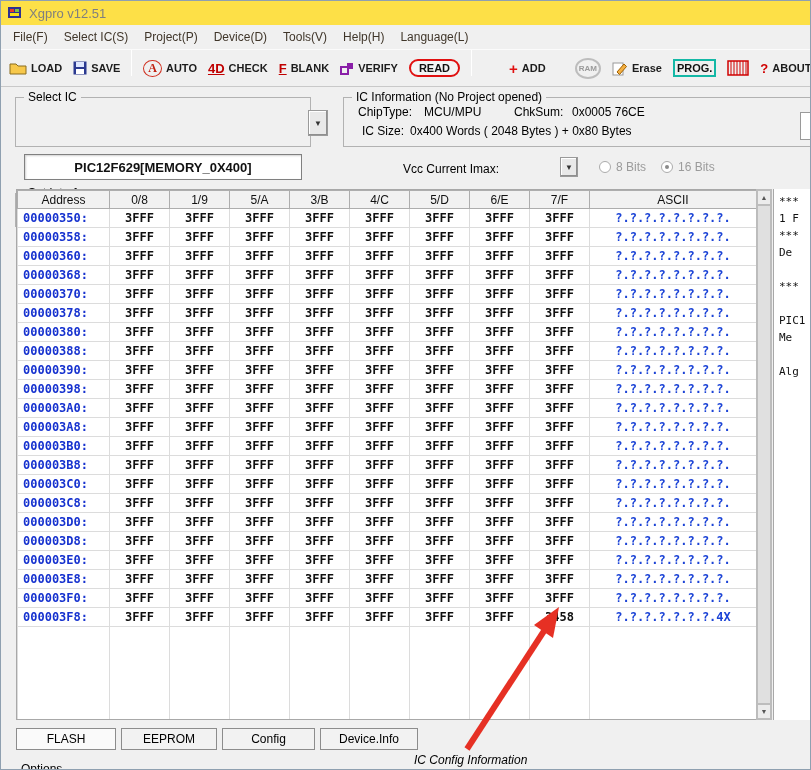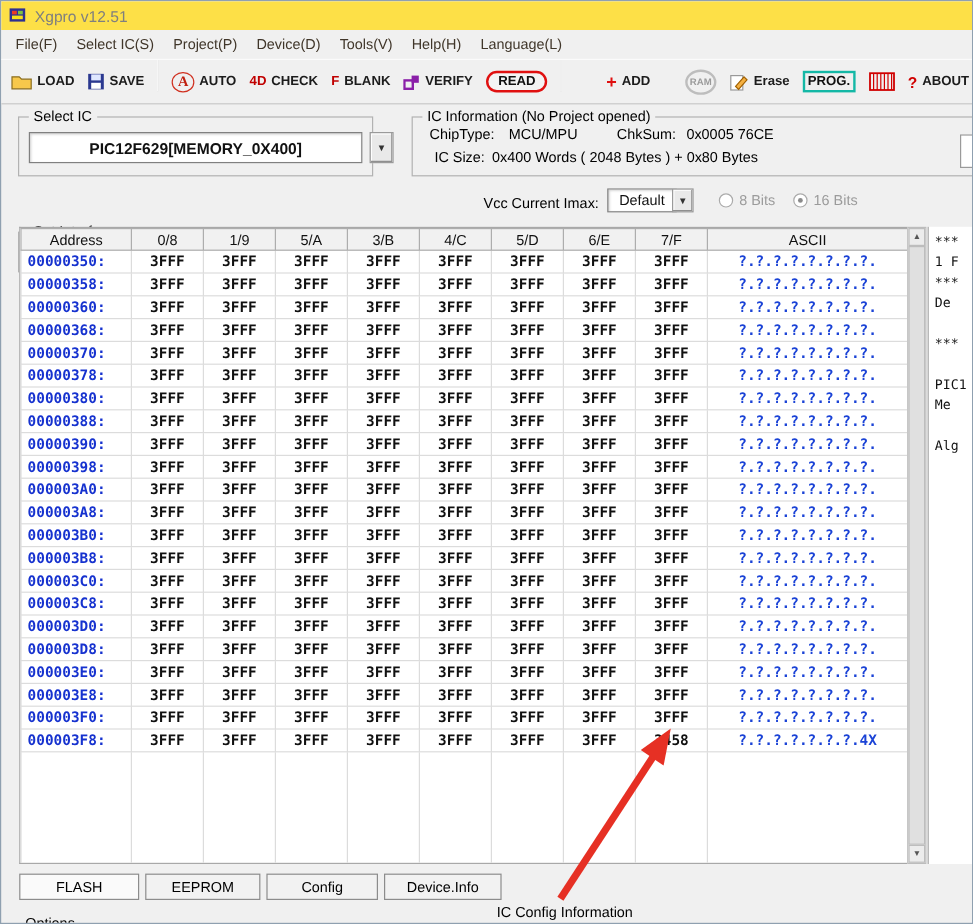--- a/index.html
+++ b/index.html
@@ -26,31 +26,31 @@
   .sep { width:1px; height:26px; background:#c6c6c6; border-right:1px solid #ffffff; }
   .read-frame { border:2px solid #e01010; border-radius:10px; padding:1px 8px; font-weight:bold;
                 font-size:11px; color:#111; background:#f4f4f4; }
   .prog-frame { border:2px solid #14b8a6; padding:1px 2px; font-weight:bold; font-size:11px; color:#111; }
   .ram-badge { color:#9a9a9a; border:2px solid #bdbdbd; border-radius:50%; font-size:8px;
                font-weight:bold; padding:4px 2px; }
   .plus-glyph { color:#e01010; font-weight:bold; font-size:15px; line-height:1; }
   .qmark-glyph { color:#d00000; font-weight:bold; font-size:13px; }
   .auto-a { color:#c02010; border:1.5px solid #d03020; border-radius:50%; padding:0 4px;
             font-weight:bold; font-size:12px; font-family:"Liberation Serif", serif; }
-  .mini-red { color:#c00000; font-weight:bold; font-size:11px; }
+  .mini-red { color:#c00000; font-weight:bold; font-size:13px;text-decoration:underline; }
 
   
   .group { position:absolute; border:1px solid #b2b2b2; }
   .legend { position:absolute; top:-8px; left:8px; background:#f0f0f0; padding:0 4px;
             font-size:12px; color:#000; white-space:nowrap; }
 
   
   .combo-box { position:absolute; background:#fff; border:1px solid #808080;
                box-shadow:inset 1px 1px 2px rgba(0,0,0,.18); display:flex; align-items:center;
-               justify-content:center; font-size:13px; font-weight:bold; color:#111; }
+               justify-content:center; font-size:13px; font-weight:bold; color:#111;margin-top:44px; }
   .drop-btn { position:absolute; background:#e9e9e9; border:1px solid #9a9a9a;
               display:flex; align-items:center; justify-content:center; font-size:8px; color:#333;
               box-shadow:inset -1px -1px 0 #8f8f8f, inset 1px 1px 0 #ffffff; }
 
   
   .radio { display:inline-flex; align-items:center; gap:5px; font-size:12px; color:#000; }
   .circ { width:12px; height:12px; border-radius:50%; border:1px solid #707070; background:#fff;
           position:relative; flex:none; }
   .checked .circ::after { content:""; position:absolute; inset:3px; border-radius:50%; background:#222; }
   .disabled { color:#9b9b9b; }
@@ -88,21 +88,21 @@
                font-size:11px; line-height:17px; color:#111; padding:4px 0 0 5px;
                white-space:pre; overflow:hidden; }
 
   
   .tabs { position:absolute; left:15px; top:727px; display:flex; gap:5px; }
   .tab { height:22px; border:1px solid #8c8c8c; background:#f2f2f2; display:flex;
          align-items:center; justify-content:center; font-size:12px; color:#000; }
   .tab.active { background:#fafafa; }
 
   .opt-label { position:absolute; left:20px; top:761px; font-size:12px; color:#000; }
-  .cfg-label { position:absolute; left:413px; top:752px; font-size:12px; color:#000; }
+  .cfg-label { position:absolute; left:413px; top:752px; font-size:12px; color:#000;font-style:italic; }
 
   .ic-diagram { position:absolute; background:#fff; border:1px solid #9a9a9a; }
 
   #arrow-overlay { position:absolute; left:0; top:0; width:811px; height:770px;
                    pointer-events:none; z-index:40; }
 </style>
 </head>
 <body>
 
 <div id="win">

